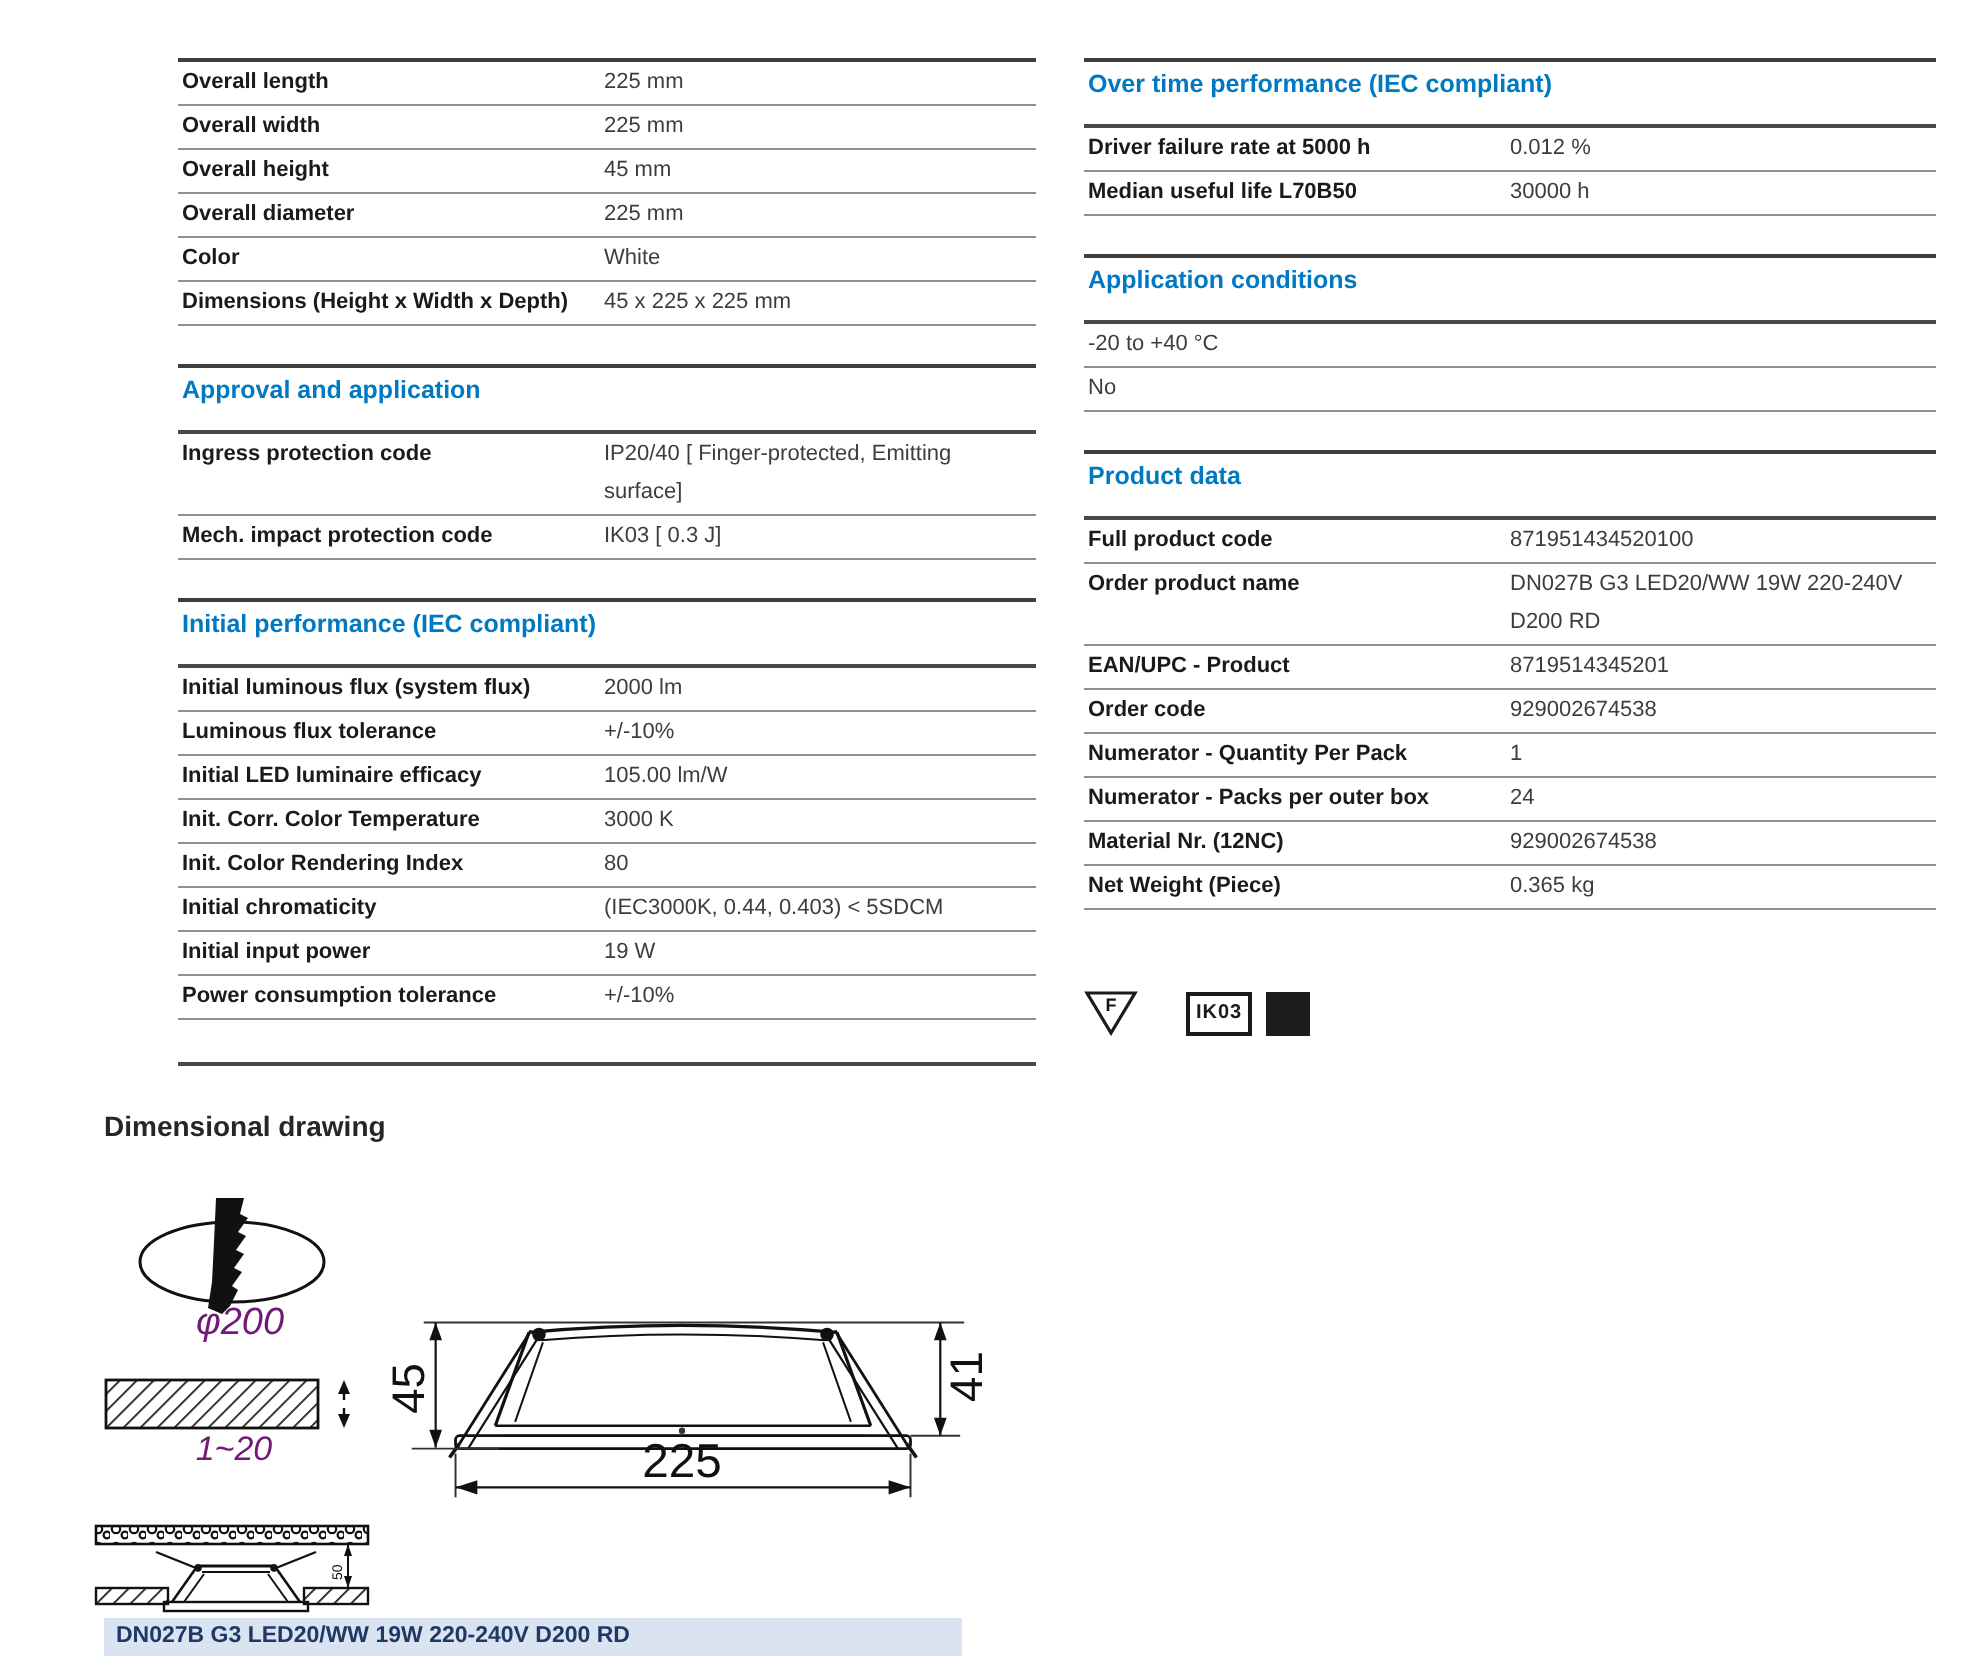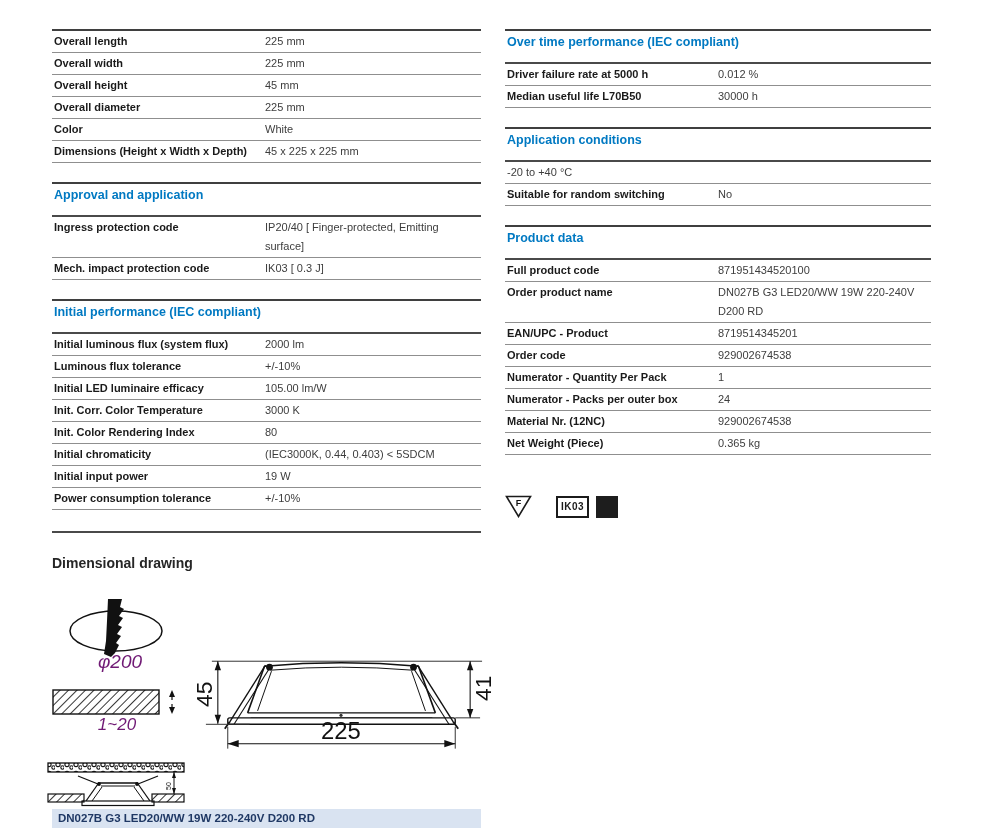--- a/index.html
+++ b/index.html
@@ -1,21 +1,21 @@
 <!DOCTYPE html>
 <html><head>
 <meta charset="utf-8">
 <style>
   * { margin:0; padding:0; box-sizing:border-box; }
   html,body { background:#ffffff; }
   body {
     width:986px; height:838px; position:relative; overflow:hidden;
     font-family:"Liberation Sans", sans-serif; color:#1a1a1a;
   }
-  .col { position:absolute; top:29px; }
+  .col { position:absolute; top:29px;margin-left:37px; }
   .col-left  { left:52px;  width:429px; }
   .col-right { left:505px; width:426px; }
 
   .spec-table { border-top:2px solid #3f3f3f; margin-bottom:19px; }
   .tbl-header {
     color:#0079C2; font-weight:bold; font-size:12.5px;
     padding:4px 2px 13px 2px; border-bottom:2px solid #4a4a4a;
   }
   .tbl-row {
     display:flex; border-bottom:1px solid #8f8f8f;
@@ -140,21 +140,20 @@
           <div class="cell-label">Median useful life L70B50</div>
           <div class="cell-value">30000 h</div>
         </div>
       </section>
     <section class="spec-table">
         <div class="tbl-header">Application conditions</div>
         <div class="tbl-row">
           <div class="cell-value">-20 to +40 °C</div>
         </div>
         <div class="tbl-row">
-          <div class="cell-label">Suitable for random switching</div>
           <div class="cell-value">No</div>
         </div>
       </section>
     <section class="spec-table">
         <div class="tbl-header">Product data</div>
         <div class="tbl-row">
           <div class="cell-label">Full product code</div>
           <div class="cell-value">871951434520100</div>
         </div>
         <div class="tbl-row">

